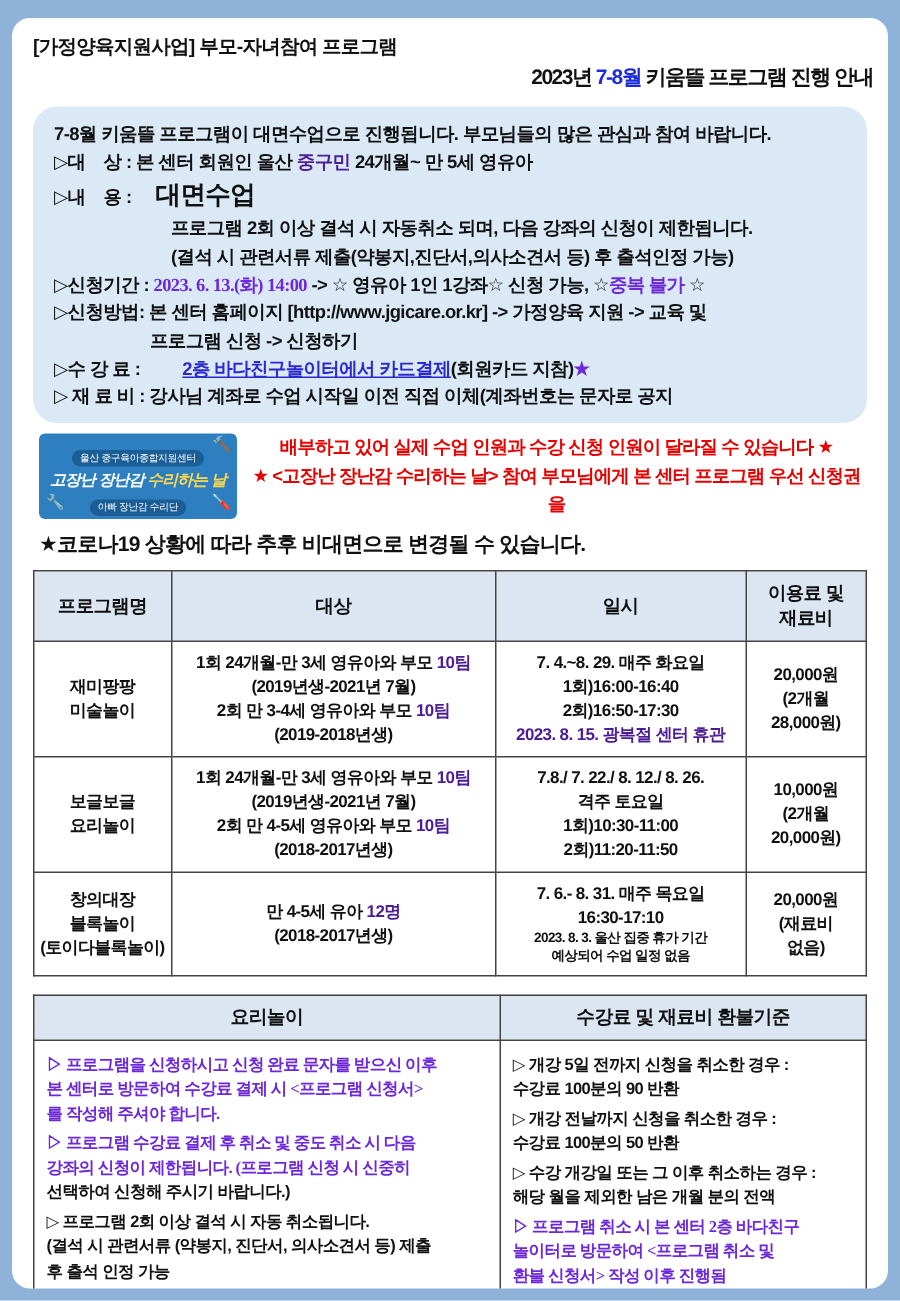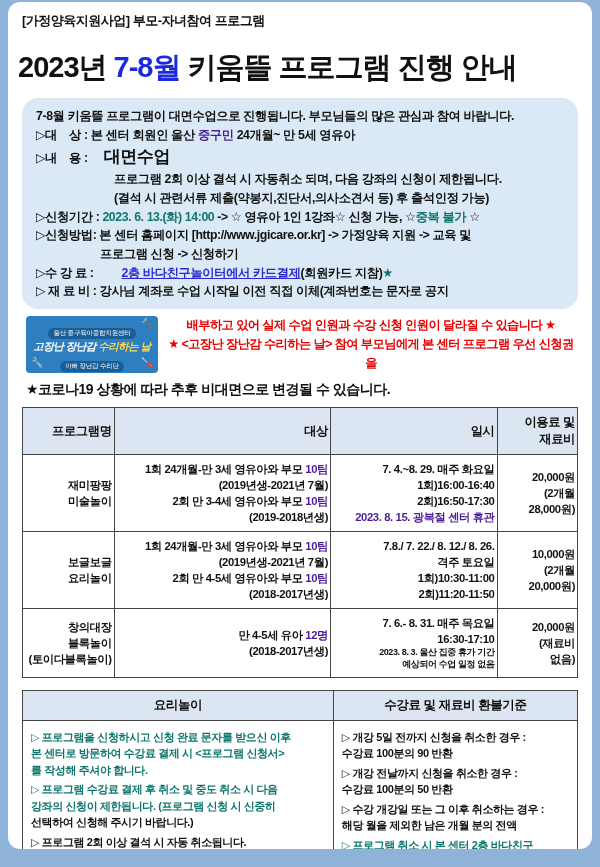--- a/index.html
+++ b/index.html
@@ -4,36 +4,36 @@
 <style>
   * { margin:0; padding:0; box-sizing:border-box; }
   html,body { width:600px; height:867px; }
   body {
     background:#8fb3d8;
     font-family:"Liberation Sans","DejaVu Sans",sans-serif;
     color:#111;
     position:relative;
   }
   .page {
-    position:absolute; left:8px; top:2px; width:584px; height:847px;
+    position:absolute; left:8px; top:12px; width:584px; height:847px;
     background:#ffffff; border-radius:12px; padding:6px 10px 0;
     overflow:hidden;
   }
   .tag { font-size:13px; font-weight:700; margin:4px 0 2px 4px; letter-spacing:-0.5px; }
-  .title { font-size:29px; font-weight:800; text-align:left; margin:18px 0 10px; letter-spacing:-1px; }
+  .title { font-size:14px; font-weight:800; text-align:right; margin:3px 0 10px; letter-spacing:-1px; }
   .title .hl { color:#1b2bda; }
   .infobox {
     background:#dbe9f6; border-radius:16px; margin:0 4px; padding:9px 14px 8px;
     font-size:12.3px; font-weight:700; line-height:1.52; letter-spacing:-0.4px;
   }
   .line { white-space:pre-wrap; }
   .seg { white-space:pre-wrap; }
   .indent1 { padding-left:78px; }
   .indent2 { padding-left:64px; }
-  .red { color:#0f766e; }
+  .red { color:#6d28d9;font-family:Liberation Serif, serif; }
   .blue2 { color:#4c1d95; }
   .bigval { font-size:17px; font-weight:800;margin-left:13px; }
   .link { color:#2a2ad0; text-decoration:underline;margin-left:25px; }
   .badge-row { display:flex; align-items:center; gap:10px; margin:7px 8px 0; }
   .badge {
     width:132px; height:57px; background:#2e7fc0; border-radius:4px; flex:none;
     position:relative; text-align:center; padding-top:5px; color:#fff; overflow:hidden;
   }
   .badge-top,.badge-sub { display:inline-block; background:#1b5e96; color:#fff;
     font-size:6.5px; padding:1px 5px; border-radius:6px; letter-spacing:-0.2px; }
@@ -41,21 +41,21 @@
     color:#fff; letter-spacing:-0.5px; }
   .badge-main .yel { color:#ffd84d; }
   .badge .icon { position:absolute; font-size:10px; line-height:1; }
   .icon-hammer { right:4px; top:3px; }
   .icon-wrench { left:5px; bottom:5px; }
   .icon-screwdriver { right:4px; bottom:5px; }
   .notice-red { flex:1; color:#e60000; font-weight:800; font-size:12.3px;
     text-align:center; line-height:1.55; letter-spacing:-0.6px; }
   .corona { font-size:14px; font-weight:800; margin:8px 4px 8px 8px; letter-spacing:-0.5px; }
   table { border-collapse:collapse; width:556px; margin:0 auto; }
-  .ptable { text-align:right; font-size:11.3px; font-weight:700; letter-spacing:-0.4px; }
+  .ptable { text-align:center; font-size:11.3px; font-weight:700; letter-spacing:-0.4px; }
   .ptable th, .ptable td { border:1px solid #444; }
   .ptable th { background:#dce6f2; font-size:12.3px; padding:6px 2px; white-space:pre-line; }
   .ptable td { padding:6px 2px; line-height:1.42; }
   .pre { white-space:pre-line; }
   .small { font-size:9px; line-height:1.3; display:block; }
   .col-name { width:16.5%; } .col-target { width:39%; } .col-date { width:30%; } .col-fee { width:14.5%; }
   .btable { margin-top:12px; font-size:11px; font-weight:700; letter-spacing:-0.4px; }
   .btable th, .btable td { border:1px solid #444; }
   .btable th { background:#dce6f2; font-size:12.5px; padding:6px; }
   .btable td { vertical-align:top; padding:8px 8px 6px; line-height:1.5; }

